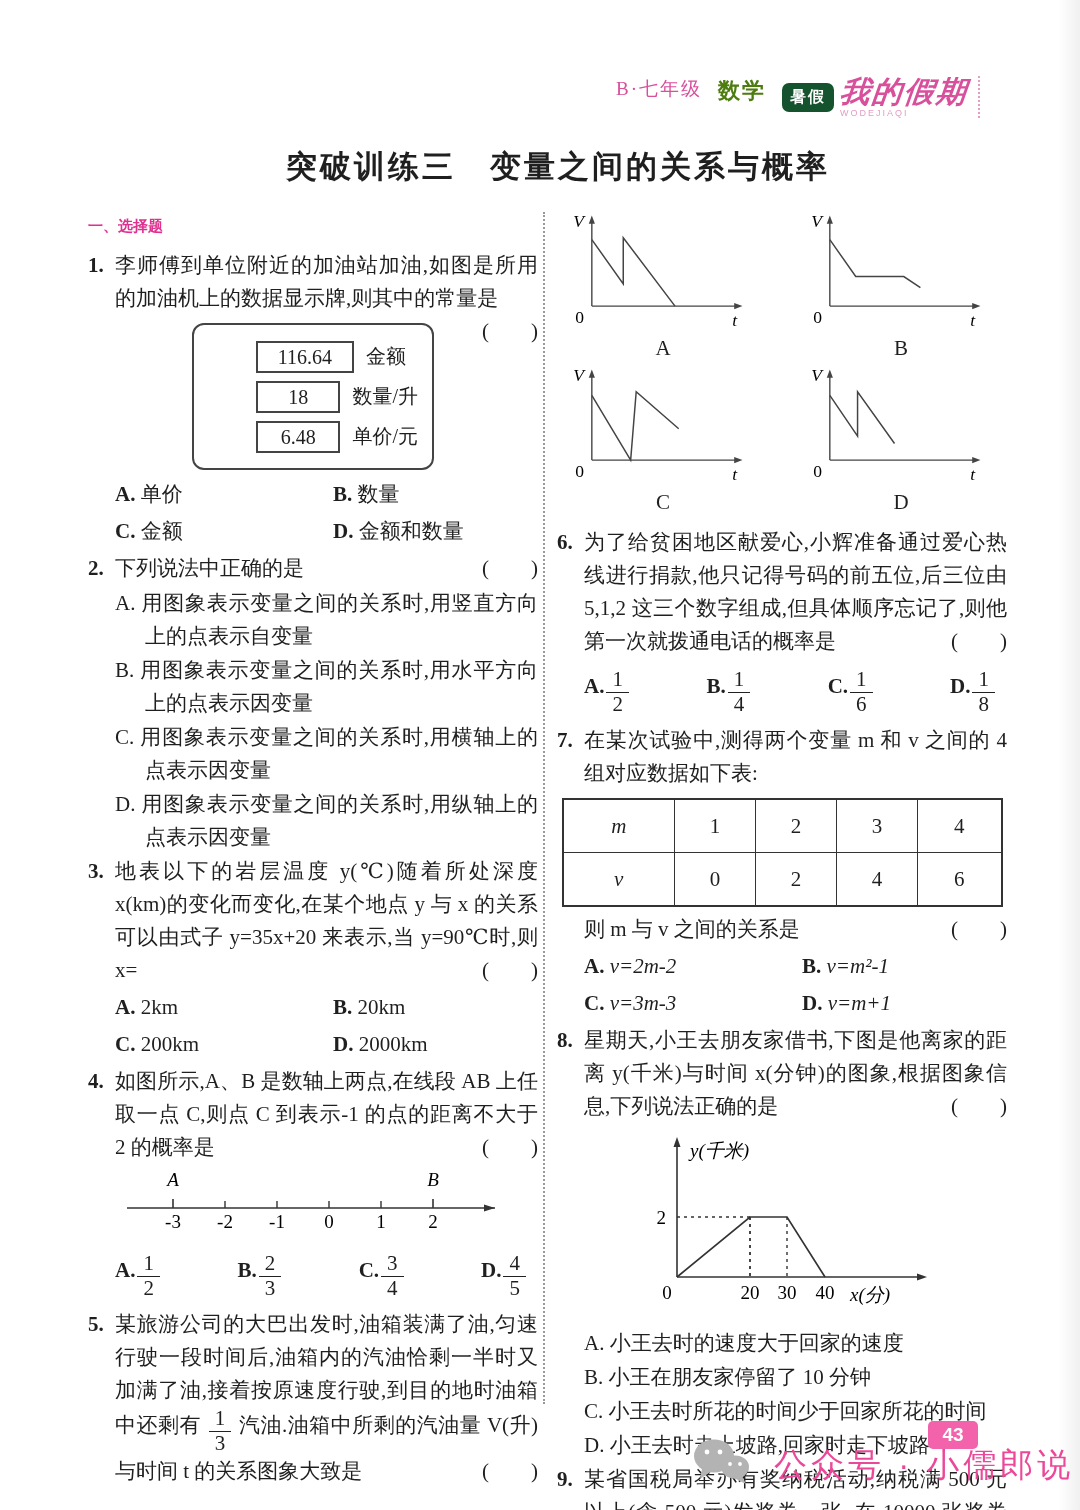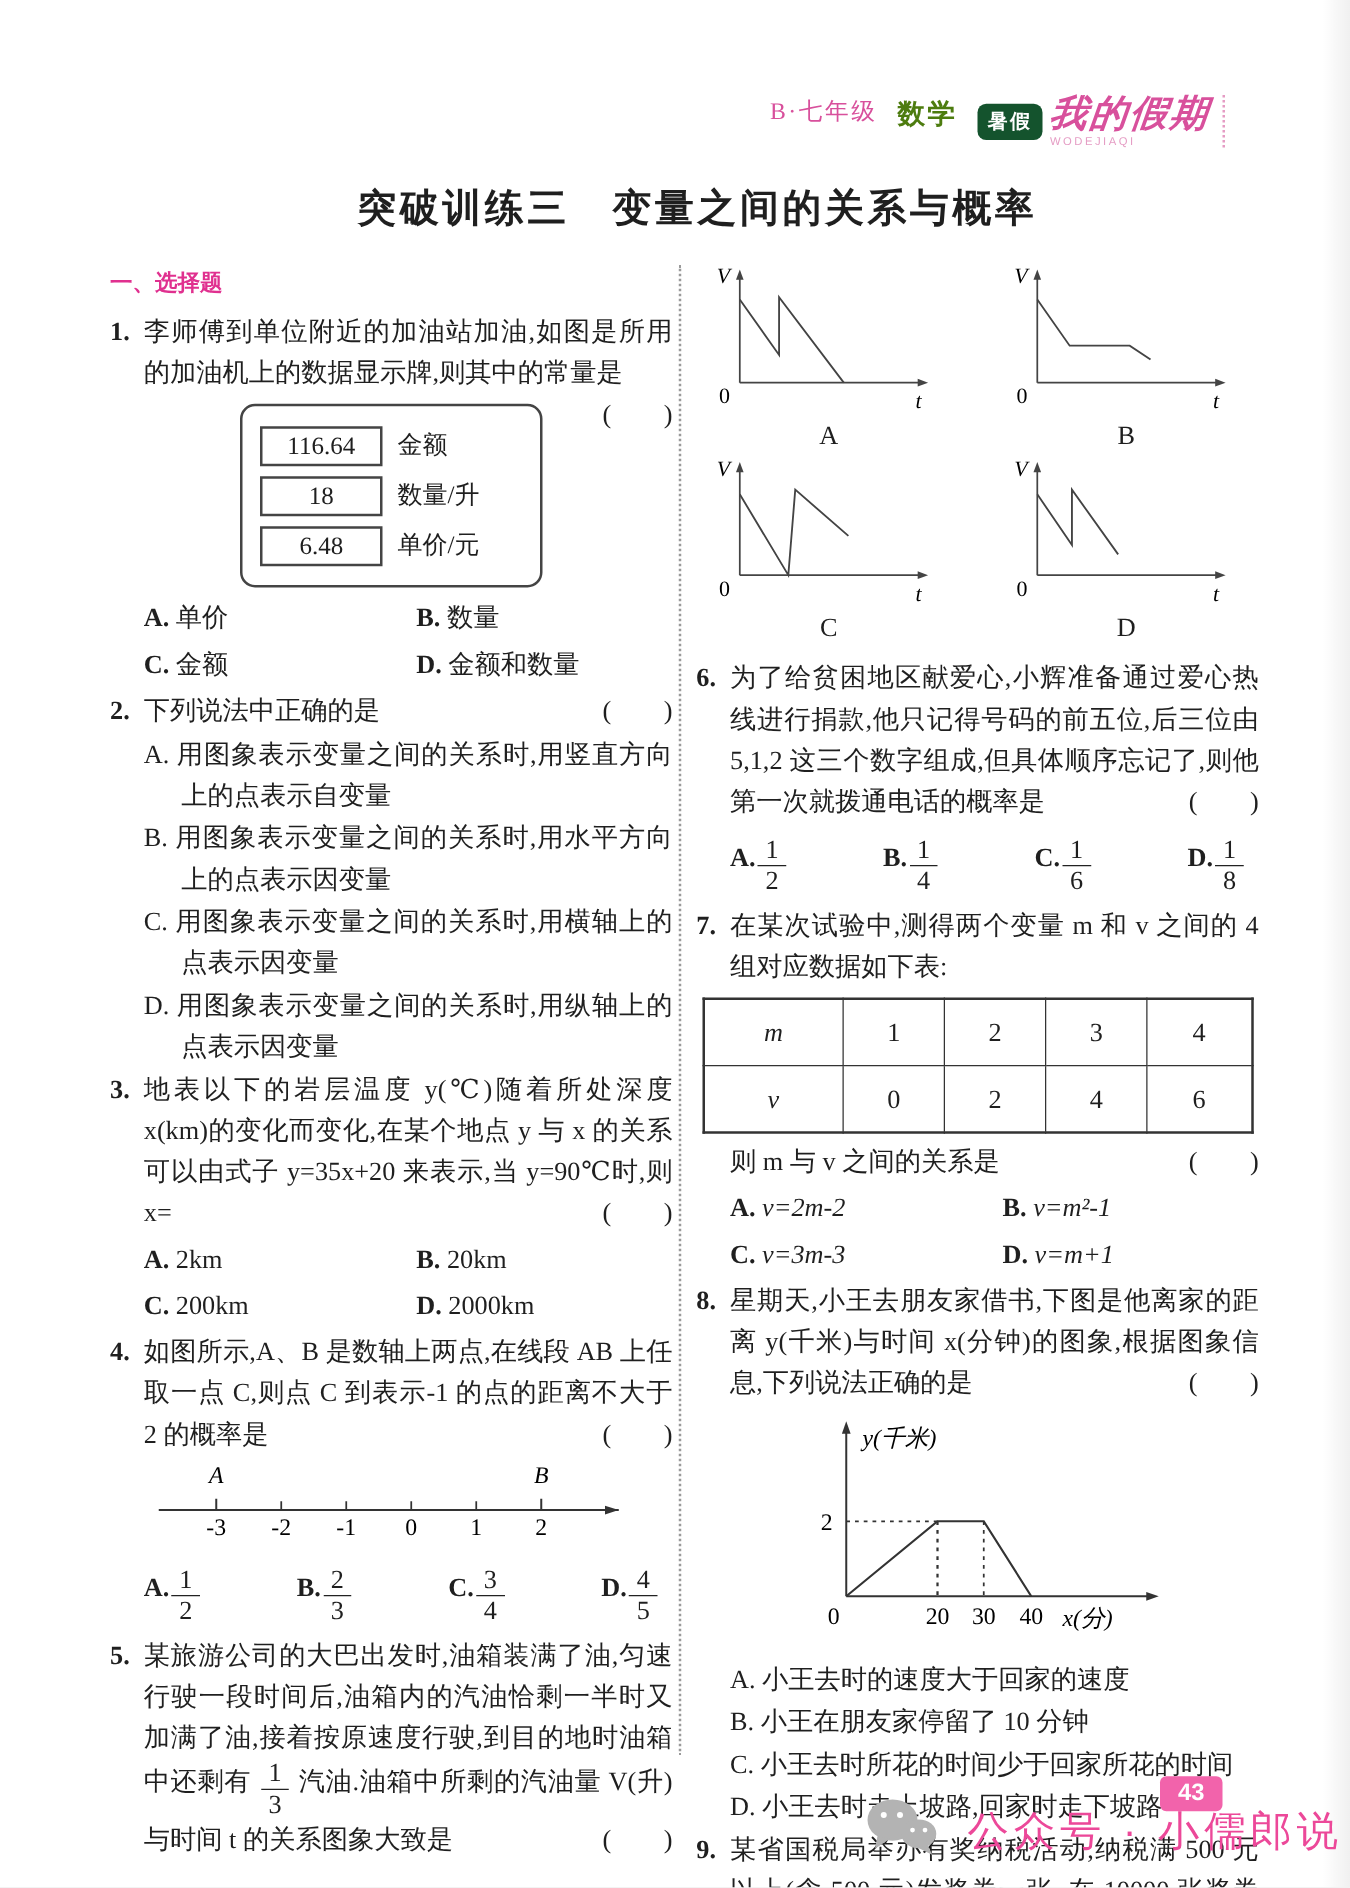--- a/index.html
+++ b/index.html
@@ -26,39 +26,39 @@
   
   .page-title{position:absolute;top:146px;left:0;width:100%;text-align:center;
               font-size:31px;font-weight:bold;letter-spacing:3px;margin-left:18px;}
 
   
   .divider{position:absolute;left:543px;top:212px;height:1192px;border-left:2px dotted #9a9a9a;}
   .col{position:absolute;top:210px;width:450px;font-size:21px;line-height:33px;text-align:justify;}
   .col-left{left:88px;}
   .col-right{left:557px;}
 
-  .section-head{color:#e0308f;font-size:18px;font-weight:bold;margin-bottom:6px;text-align:left;}
+  .section-head{color:#e0308f;font-size:15px;font-weight:bold;margin-bottom:6px;text-align:left;}
 
   .q{position:relative;padding-left:27px;margin-bottom:2px;}
   .qno{position:absolute;left:0;top:0;font-weight:bold;}
   .paren{float:right;}
 
   .opts-grid2{display:grid;grid-template-columns:218px 1fr;margin-left:27px;line-height:37px;margin-bottom:2px;}
   .optline{margin-left:27px;padding-left:30px;text-indent:-30px;line-height:33px;margin-bottom:1px;}
   .opts-frac{display:flex;justify-content:space-between;align-items:center;
              margin:10px 10px 8px 27px;line-height:1.1;}
   .frac{display:inline-block;vertical-align:-0.85em;text-align:center;line-height:1.12;margin:0 2px;}
   .frac .fn{display:block;padding:0 6px;border-bottom:1.4px solid #222;}
   .frac .fd{display:block;}
 
   
   .panel{width:210px;margin:8px auto 6px;border:2px solid #444;border-radius:12px;padding:8px 14px;}
   .panel-row{display:flex;align-items:center;gap:12px;margin:7px 0;}
   .panel-box{width:88px;border:2px solid #444;text-align:center;font-size:20px;
-             padding:1px 3px;line-height:26px;}
+             padding:1px 3px;line-height:26px;margin-left:48px;}
   .panel-label{font-size:20px;white-space:nowrap;}
 
   
   .fig{text-align:center;margin:4px 0;}
   svg text{font-family:"Liberation Serif","DejaVu Serif",serif;}
 
   
   .graphs{display:grid;grid-template-columns:1fr 1fr;column-gap:26px;margin-bottom:8px;}
   .gcell{text-align:center;}
   .gcap{font-size:21px;line-height:20px;margin-top:-4px;margin-bottom:6px;text-align:center;}

